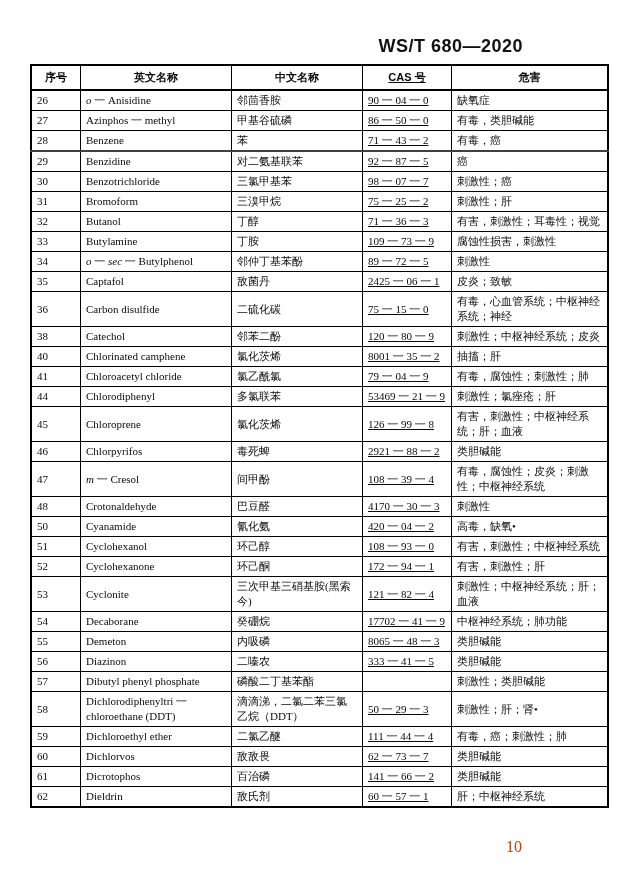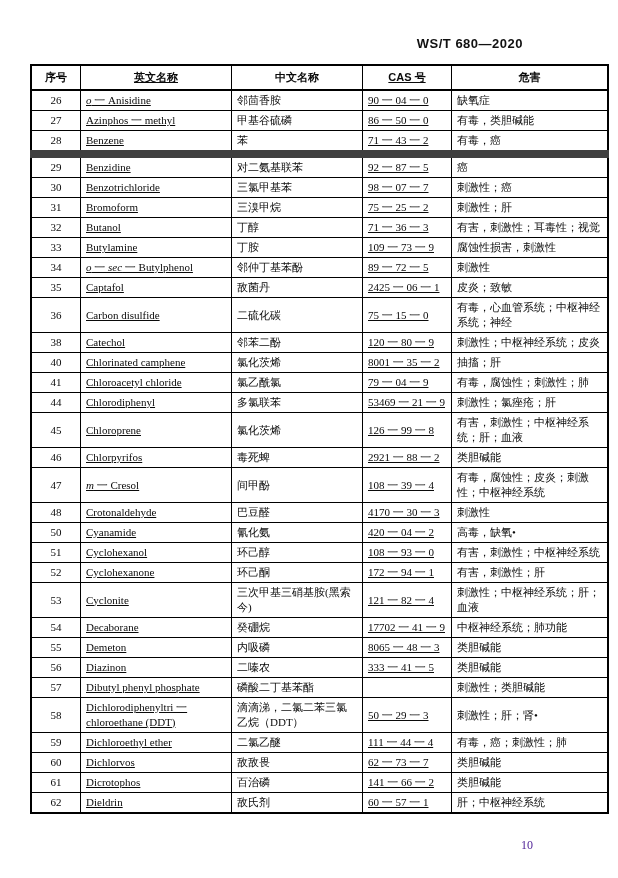--- a/index.html
+++ b/index.html
@@ -4,49 +4,49 @@
 <style>
   html,body{margin:0;padding:0;}
   body{
     width:618px;height:878px;background:#ffffff;position:relative;
     font-family:"Liberation Serif","DejaVu Serif",serif;color:#0a0a0a;
     -webkit-font-smoothing:antialiased;
   }
   .std-code{
     position:absolute;top:36px;right:95px;
     font-family:"Liberation Sans","DejaVu Sans",sans-serif;
-    font-weight:bold;font-size:13px;letter-spacing:.5px;color:#111;
+    font-weight:bold;font-size:18px;letter-spacing:.5px;color:#111;
   }
   table.chem{
     position:absolute;left:30px;top:64px;width:563px;
     border-collapse:collapse;table-layout:fixed;
     border:2px solid #000;
   }
   table.chem th, table.chem td{
     border:1px solid #000;
     font-size:11px;line-height:15px;
     padding:2px 5px;vertical-align:middle;
     overflow:hidden;word-wrap:break-word;
   }
   table.chem th{
     font-weight:bold;text-align:center;font-size:11px;
     padding:4px 2px;border-bottom:2px solid #000;
     font-family:"Liberation Sans","DejaVu Sans",sans-serif;
   }
   
-  tbody tr:nth-child(3) td{border-bottom:8px solid #404040;}
-  .c-no{width:44px;text-align:center;}
-  .c-en{width:146px;text-decoration:underline;}
+  tbody tr:nth-child(3) td{border-bottom:2px solid #404040;}
+  .c-no{width:44px;text-align:left;}
+  .c-en{width:146px;}
   .c-cn{width:126px;}
   .c-cas{width:84px;text-decoration:underline;}
   .c-hz{width:151px;font-family:Liberation Serif, serif;}
   td.c-no{font-size:11px;}
   .pg-num{
-    position:absolute;top:838px;right:85px;
-    font-size:12px;color:#4c1d95;
+    position:absolute;top:838px;right:96px;
+    font-size:16px;color:#c2410c;
   }
   i.chem-i{font-style:italic;}
 </style>
 </head>
 <body>
 
 <div class="std-code">WS/T 680—2020</div>
 
 <table class="chem">
   <thead>

